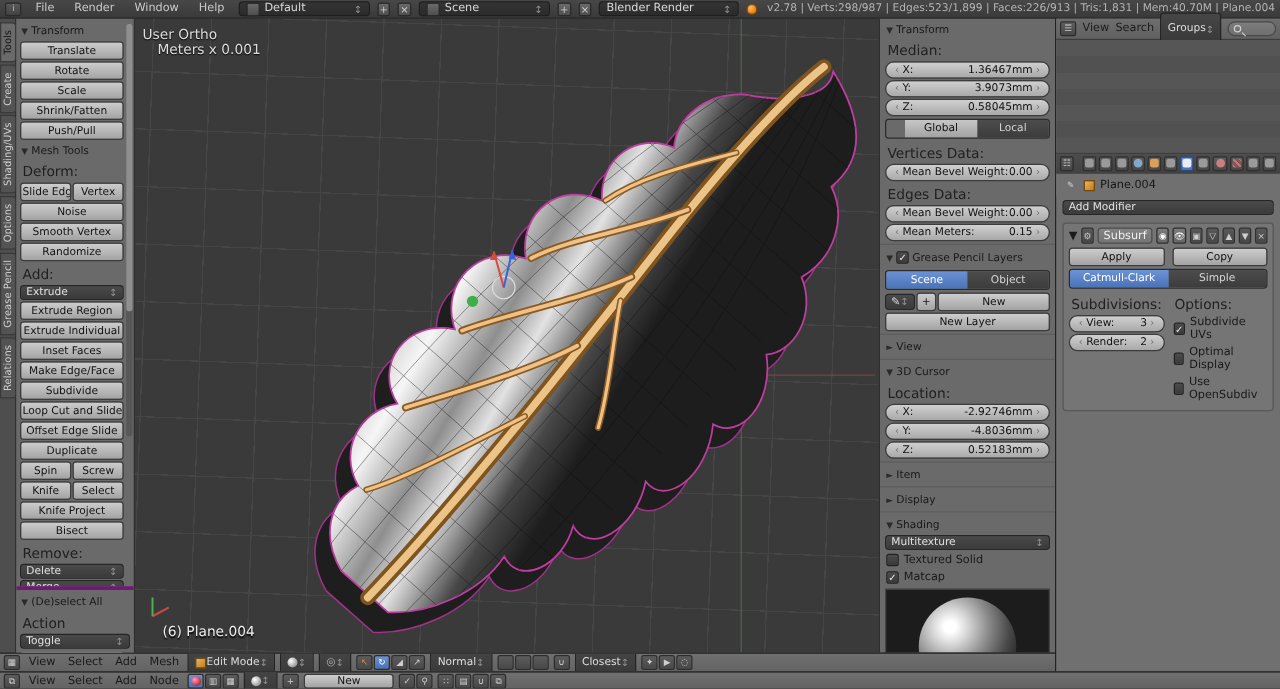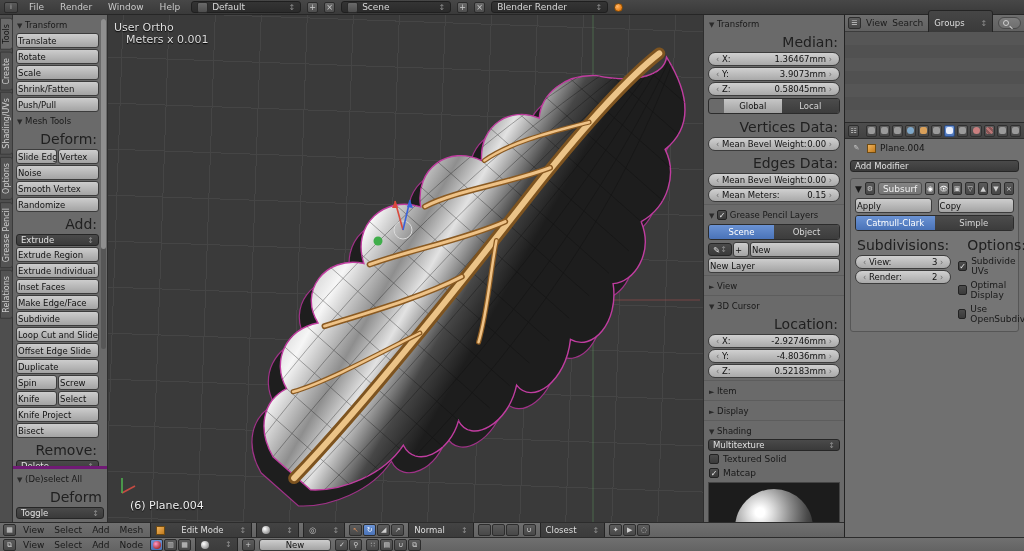--- a/index.html
+++ b/index.html
@@ -30,22 +30,22 @@
   .vtab { writing-mode:vertical-rl; transform:rotate(180deg); font-size:8px; color:#cfcfcf; padding:5px 1px;
           background:#535353; border:1px solid #3a3a3a; border-radius:3px 0 0 3px; margin:1px 0; }
   .vtab.active { background:#6a6a6a; color:#151515; }
 
   
   .toolshelf { width:95px; background:#6a6a6a; border-right:1px solid #2e2e2e; padding:2px 8px 0 3px; position:relative; overflow:hidden; }
   .toolshelf .scroll { position:absolute; right:1px; top:4px; width:5px; height:330px; background:#575757; border-radius:3px; }
   .toolshelf .scroll .thumb { position:absolute; top:0; width:5px; height:230px; background:#8f8f8f; border-radius:3px; }
   .hdr { font-size:8.5px; color:#191919; padding:3px 1px 2px; white-space:nowrap; }
   .hdr .tri { font-size:7px; color:#2a2a2a; }
-  .lbl { color:#202020; padding:3px 2px 1px; font-size:14px;text-align:right; }
-  .btn { display:block; width:100%; text-align:left; background:linear-gradient(#cdcdcd,#a3a3a3); border:1px solid #3c3c3c;
+  .lbl { color:#202020; padding:3px 2px 1px; font-size:11px; }
+  .btn { display:block; width:100%; text-align:center; background:linear-gradient(#cdcdcd,#a3a3a3); border:1px solid #3c3c3c;
          border-radius:3px; color:#121212; font-size:8.5px; padding:1.5px 1px; margin:1px 0; white-space:nowrap; overflow:hidden; }
   .btn-row { display:flex; gap:1px; margin:1px 0; }
   .btn-row .btn { margin:0; flex:1; }
   .btn-dark { display:flex; justify-content:space-between; align-items:center; width:100%; background:linear-gradient(#4a4a4a,#3a3a3a);
               border:1px solid #262626; border-radius:3px; color:#e0e0e0; font-size:8.5px; padding:0 4px; margin:1px 0; }
   .shelf-bottom { background:#6a6a6a; border-top:3px solid #701a75; padding:2px 3px; }
 
   
   .viewport { flex:1 1 auto; position:relative; background:#3a3a3a; overflow:hidden; }
   .viewport .grid { position:absolute; inset:-40px; transform:rotate(2deg);
@@ -109,21 +109,21 @@
   .v3d-header { height:15px; flex:0 0 15px; background:linear-gradient(#707070,#636363); border-top:1px solid #2c2c2c;
                 display:flex; align-items:center; gap:4px; padding:0 3px; color:#191919; overflow:hidden; }
   .node-header { height:14px; flex:0 0 14px; background:linear-gradient(#707070,#636363); border-top:1px solid #2c2c2c;
                  display:flex; align-items:center; gap:4px; padding:0 3px; color:#191919; overflow:hidden; }
   .hmenu { padding:0 3px; }
   .hgroup { display:flex; gap:1px; }
   .hicon { width:13px; height:12px; background:linear-gradient(#5c5c5c,#484848); border:1px solid #2d2d2d; border-radius:2px;
            display:flex; align-items:center; justify-content:center; color:#cfcfcf; font-size:7px; }
   .hicon.blue { background:linear-gradient(#6b93d4,#4a73b8); color:#fff; }
   .hdrop { height:12px; background:linear-gradient(#464646,#383838); border:1px solid #242424; border-radius:3px;
-           color:#ddd; display:inline-flex; align-items:center; gap:16px; padding:12px 5px; font-size:8.5px; }
+           color:#ddd; display:inline-flex; align-items:center; gap:0; padding:12px 5px; font-size:8.5px; }
   .newbtn { height:12px; background:linear-gradient(#cdcdcd,#a3a3a3); border:1px solid #3c3c3c; border-radius:3px;
             color:#111; display:inline-flex; align-items:center; justify-content:center; padding:0 26px; font-size:8.5px; }
   .sphere { width:8px; height:8px; border-radius:50%; background:radial-gradient(circle at 35% 35%, #fff, #9a9a9a 70%); }
 </style>
 </head>
 <body>
 
 <div class="app">
 
   <div class="topbar">
@@ -144,20 +144,21 @@
       <span style="flex:1">Scene</span>
         <span class="updown">↕</span>
     </span>
     <span class="mini-sq">+</span>
     <span class="mini-sq">×</span>
     <span class="sel-dark" style="width:117px">
       <span style="flex:1">Blender Render</span>
         <span class="updown">↕</span>
     </span>
     <span class="blender-dot"></span>
+    <span class="stats">v2.78 | Verts:298/987 | Edges:523/1,899 | Faces:226/913 | Tris:1,831 | Mem:40.70M | Plane.004</span>
   </div>
 
   <div class="main">
     <div class="left-stack">
       <div class="left-content">
 
         <div class="vtabs">
           <div class="vtab active">Tools</div>
           <div class="vtab">Create</div>
           <div class="vtab">Shading/UVs</div>
@@ -219,21 +220,21 @@
 
           <div class="hdr"><span class="tri">▼</span> <span>Weight Tools</span></div>
           <div class="btn">Normalize All</div>
 
           <div class="scroll">
               <div class="thumb"></div>
             </div>
 
           <div class="shelf-bottom" style="position:absolute;left:0;right:0;bottom:0;">
             <div class="hdr"><span class="tri">▼</span> <span>(De)select All</span></div>
-            <div class="lbl">Deform</div>
+            <div class="lbl">Action</div>
             <div class="btn-dark">
                 <span>Toggle</span>
                 <span class="updown">↕</span>
               </div>
           </div>
         </div>
 
         <div class="viewport">
           <div class="grid"></div>
           <svg width="592" height="507" viewBox="0 0 592 507" style="position:absolute;inset:0">

